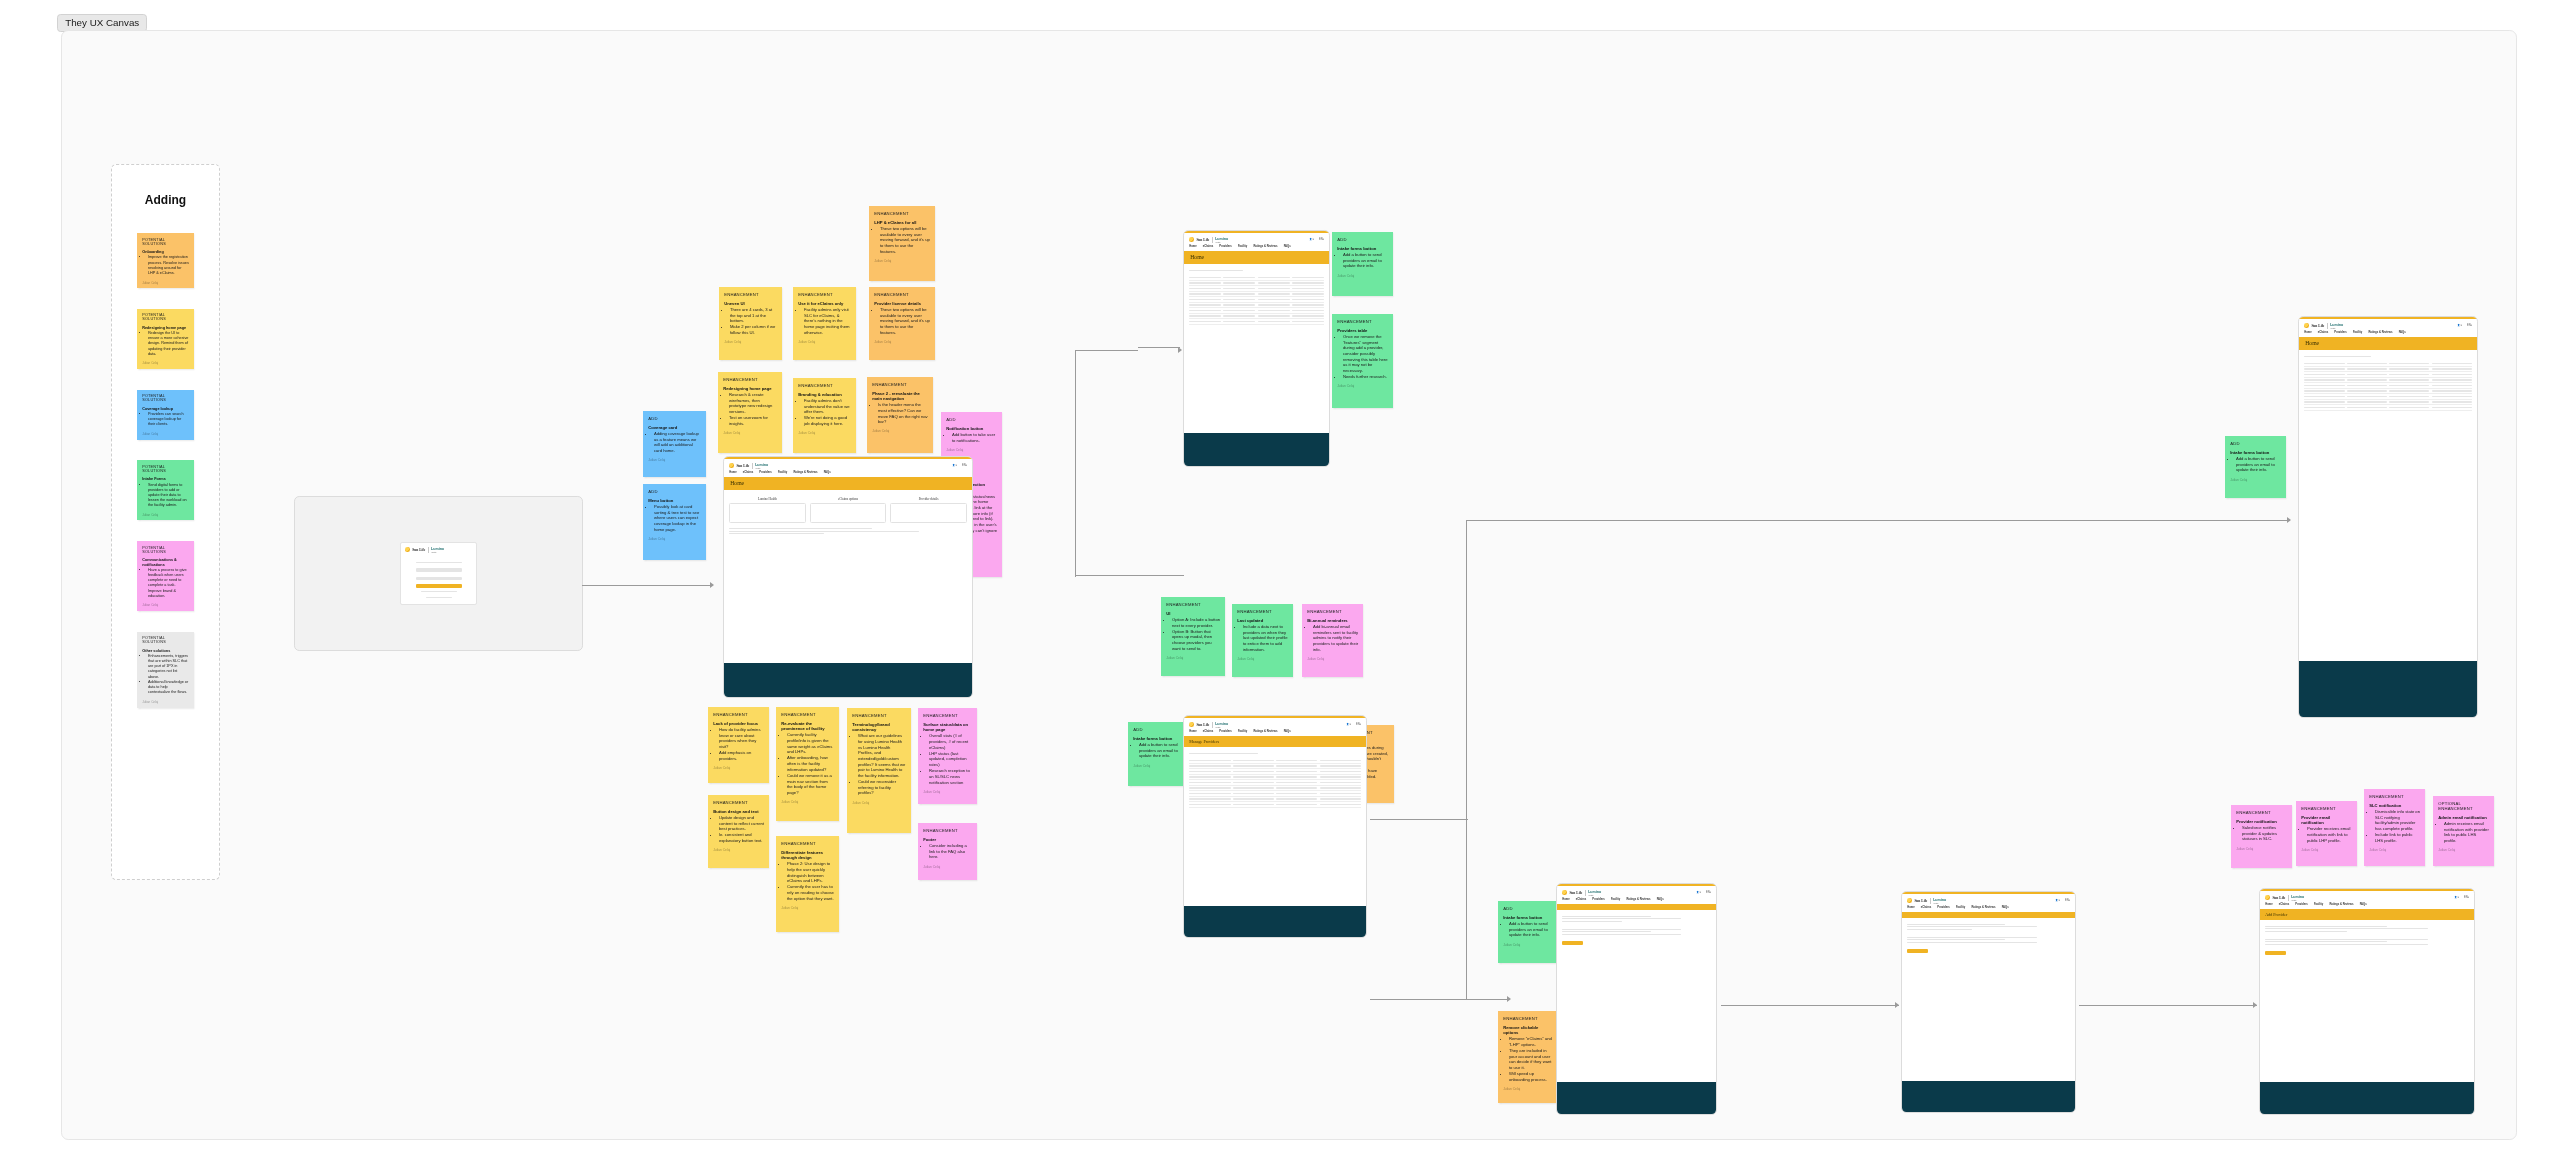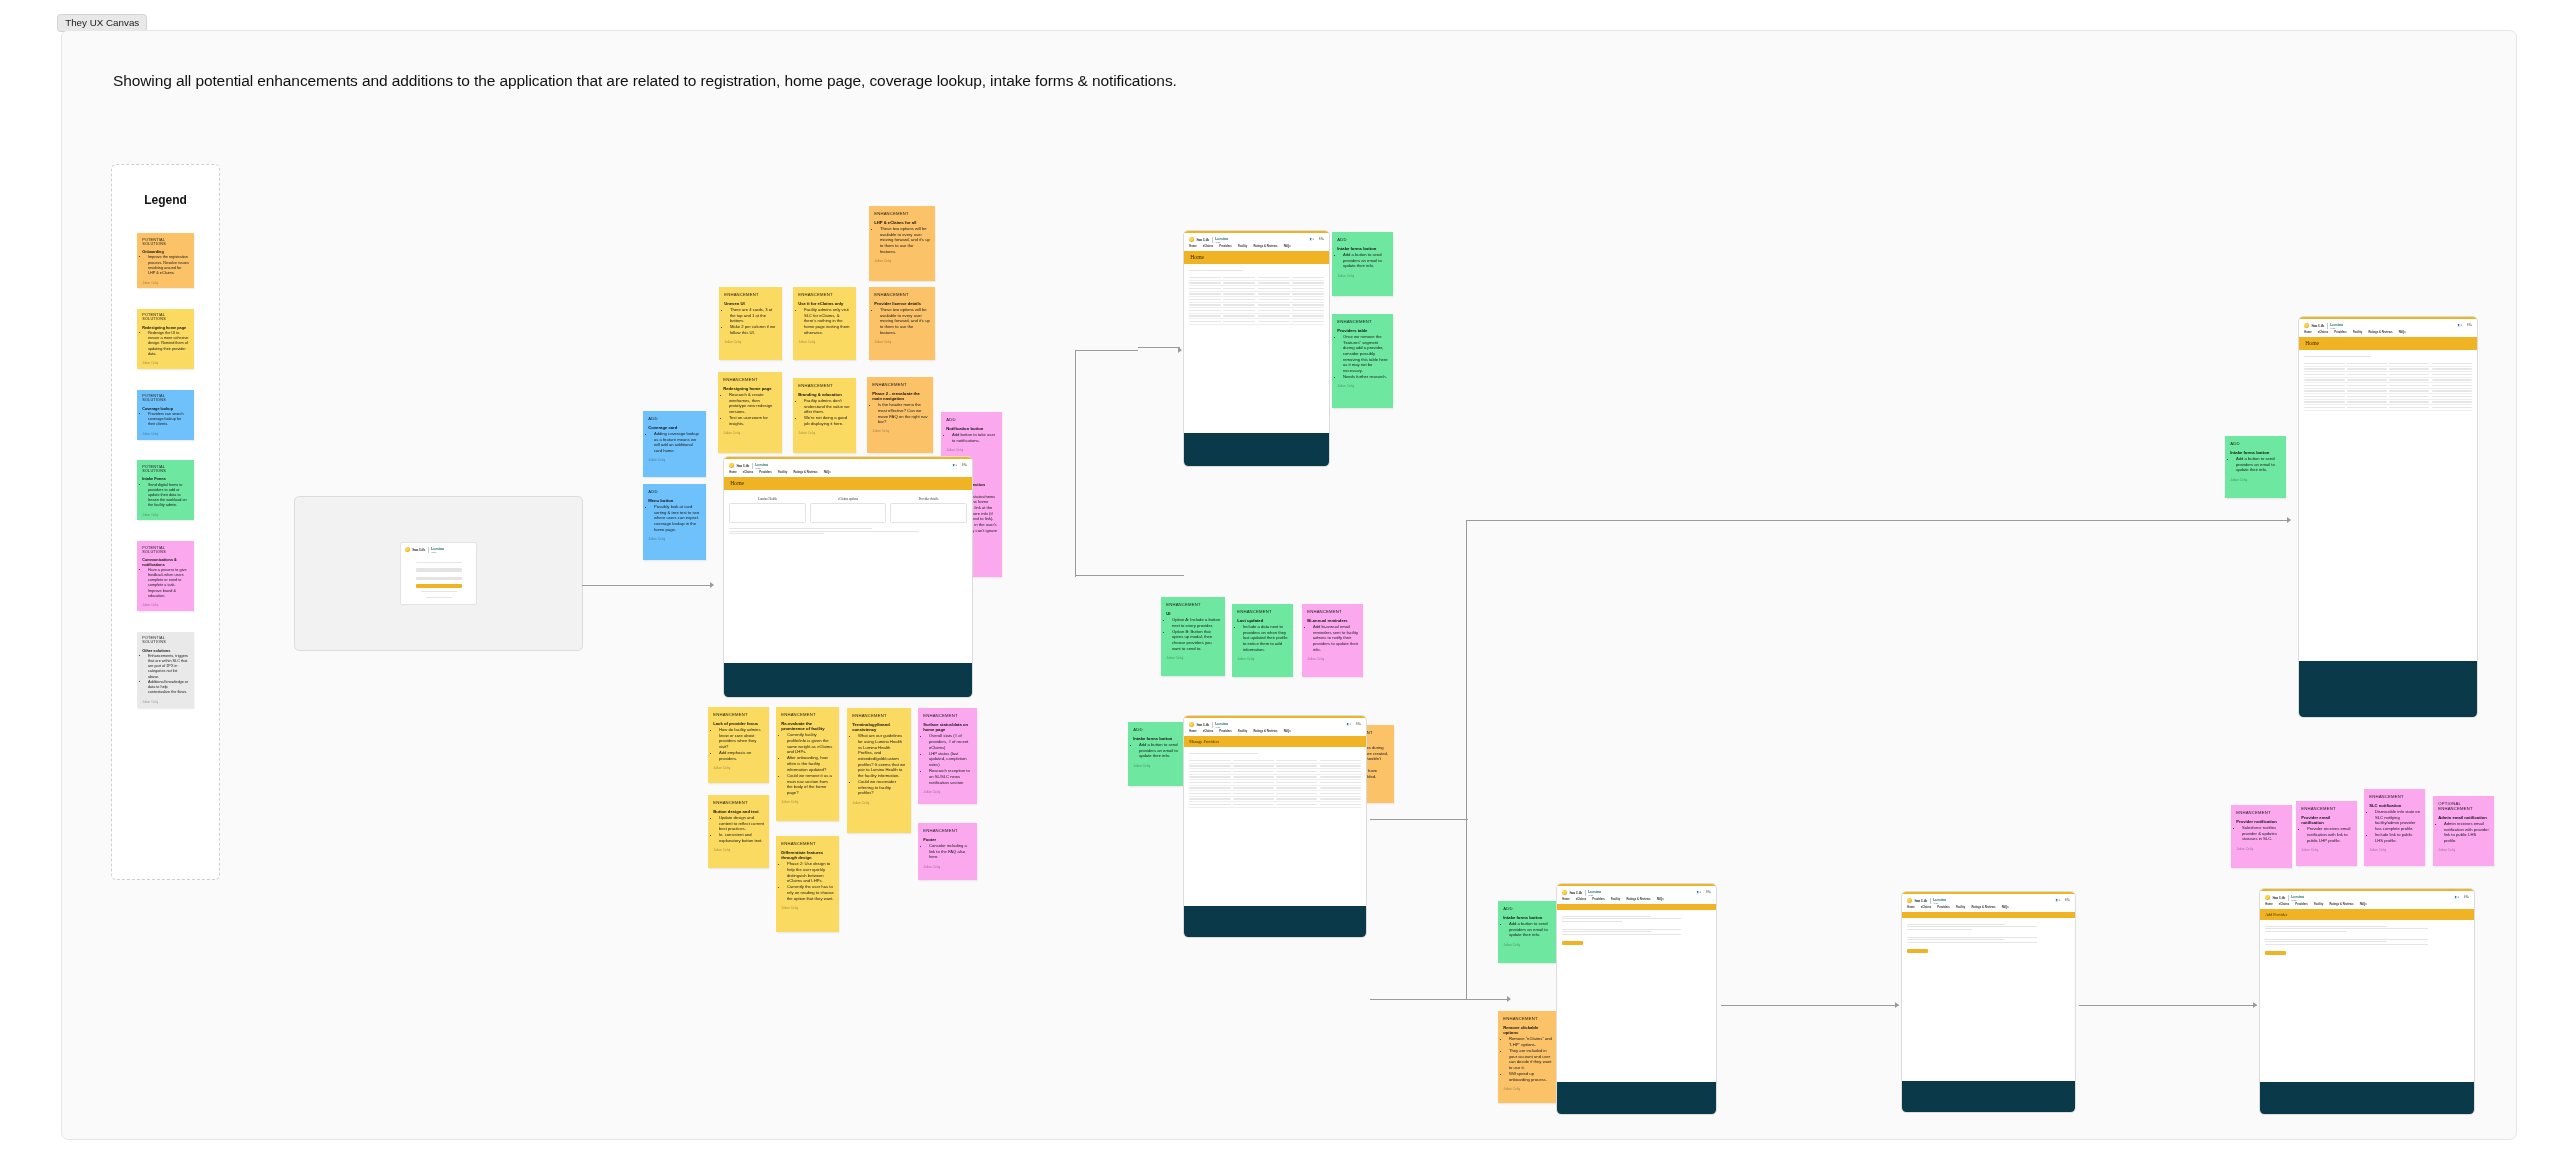--- a/index.html
+++ b/index.html
@@ -112,24 +112,23 @@
 </style>
 </head>
 <body>
 
 <div id="root">
 
   <div class="tab-chip">They UX Canvas</div>
 
   <div class="board"></div>
 
-  <div class="board-title">Showing all potential enhancements and additions to the application that are related to registration, home page, coverage lookup, intake forms &amp; notifications.</div>
 
   <div class="legend">
-    <div class="legend-title">Legend</div>
+    <div class="legend-title">Adding</div>
     <div class="legend-list" id="legend-list">
         <div class="note static" style="background: rgb(251, 194, 104);">
           <div class="note-body">
             <div class="note-kind">POTENTIAL SOLUTIONS</div>
             <div class="note-title">Onboarding</div>
             <ul>
               <li>Improve the registration process. Resolve issues revolving around for LHP &amp; eClaims.</li>
             </ul>
             <div class="note-author">Julian Celaj</div>
           </div>

